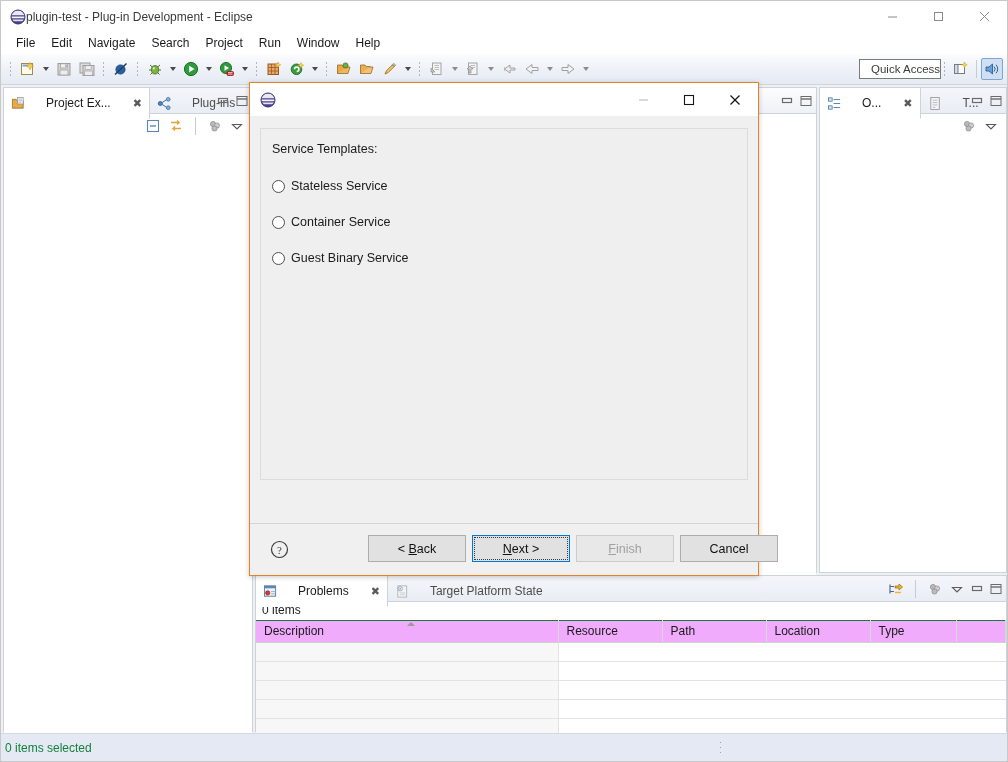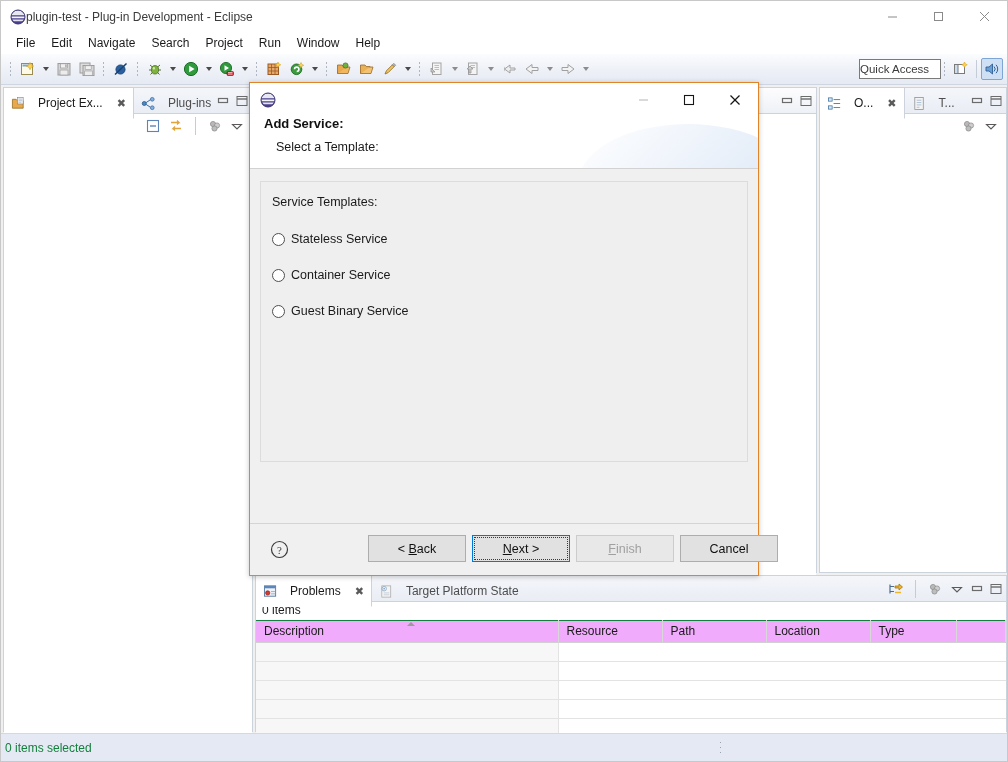--- a/index.html
+++ b/index.html
@@ -74,21 +74,21 @@
     border-right: 3.5px solid transparent;
     border-top: 4px solid #4a4a4a;
   }
   .tri-dn.pale { border-top-color: #8c8c8c; }
 
   .quick-access {
     position: absolute; right: 66px; top: 5px;
     width: 82px; height: 20px;
     border: 1px solid #7a7a7a; background: #ffffff;
     font-size: 11.5px; color: #3a3a3a;
-    display: flex; align-items: center; padding-left: 0;
+    display: flex; align-items: center; padding-left: 11px;
     white-space: nowrap; overflow: hidden;
   }
   .persp-area { position: absolute; right: 4px; top: 4px; display: flex; align-items: center; }
   .persp-btn {
     width: 22px; height: 22px; display: flex;
     align-items: center; justify-content: center;
   }
   .persp-btn.active { background: #cfe0f5; border: 1px solid #7ea6d4; border-radius: 2px; }
   .vsep { width: 1px; height: 18px; background: #c4ccd8; margin: 0 4px; }
 
@@ -107,21 +107,21 @@
     border: 1px solid #cdd3dd;
   }
   .tabrow {
     height: 26px;
     background: linear-gradient(to bottom,#f4f6fa,#e9edf4);
     display: flex; align-items: stretch;
     border-bottom: 1px solid #cdd3dd;
     position: relative;
   }
   .vtab {
-    display: flex; align-items: center; gap: 12px;
+    display: flex; align-items: center; gap: 20px;
     padding: 15px 7px; font-size: 12px; white-space: nowrap; text-align: center;
   }
   .vtab.active {
     background: #ffffff;
     border-right: 1px solid #cdd3dd;
     border-bottom: 1px solid #ffffff;
     margin-bottom: -1px;
     color: #1a1a1a;
   }
   .vtab.inactive { color: #4d4d4d; }
@@ -245,21 +245,21 @@
     content: ""; position: absolute; right: -40px; top: 8px;
     width: 220px; height: 120px; border-radius: 50%;
     background: linear-gradient(135deg, rgba(215,228,245,0.0), rgba(200,218,242,0.75));
   }
   .dlg-h-title { font-size: 13px; font-weight: bold; color: #101010; position: relative; z-index: 2; }
   .dlg-h-sub { font-size: 12.5px; color: #1a1a1a; margin: 9px 0 0 12px; position: relative; z-index: 2; }
 
   .dlg-content { flex: 1; background: #f0f0f0; padding: 12px 10px 0 10px; }
   .group {
     border: 1px solid #dcdcdc; background: #efefef;
-    height: 281px; padding: 13px 0 4px 11px;
+    height: 352px; padding: 13px 0 4px 11px;
   }
   .group-label { font-size: 12.5px; color: #1a1a1a; margin-bottom: 23px; }
   .radio-row {
     display: flex; align-items: center; gap: 6px;
     margin-bottom: 22px; font-size: 12.5px; color: #1a1a1a;
   }
   .radio {
     width: 13px; height: 13px; border-radius: 50%;
     border: 1px solid #4f4f4f; background: #ffffff;
     flex: none; position: relative;
@@ -875,24 +875,20 @@
         </div>
         <div class="dlg-wbtn">
           <svg width="12" height="12" viewBox="0 0 12 12">
               <line x1="1.5" y1="1.5" x2="10.5" y2="10.5" stroke="#161616" stroke-width="1.2"></line>
               <line x1="10.5" y1="1.5" x2="1.5" y2="10.5" stroke="#161616" stroke-width="1.2"></line>
             </svg>
         </div>
       </div>
     </div>
 
-    <div class="dlg-header">
-      <div class="dlg-h-title">Add Service:</div>
-      <div class="dlg-h-sub">Select a Template:</div>
-    </div>
 
     <div class="dlg-content">
       <div class="group">
         <div class="group-label">Service Templates:</div>
 
         <div class="radio-row">
           <span class="radio"></span>
           <span>Stateless Service</span>
         </div>
         <div class="radio-row">

